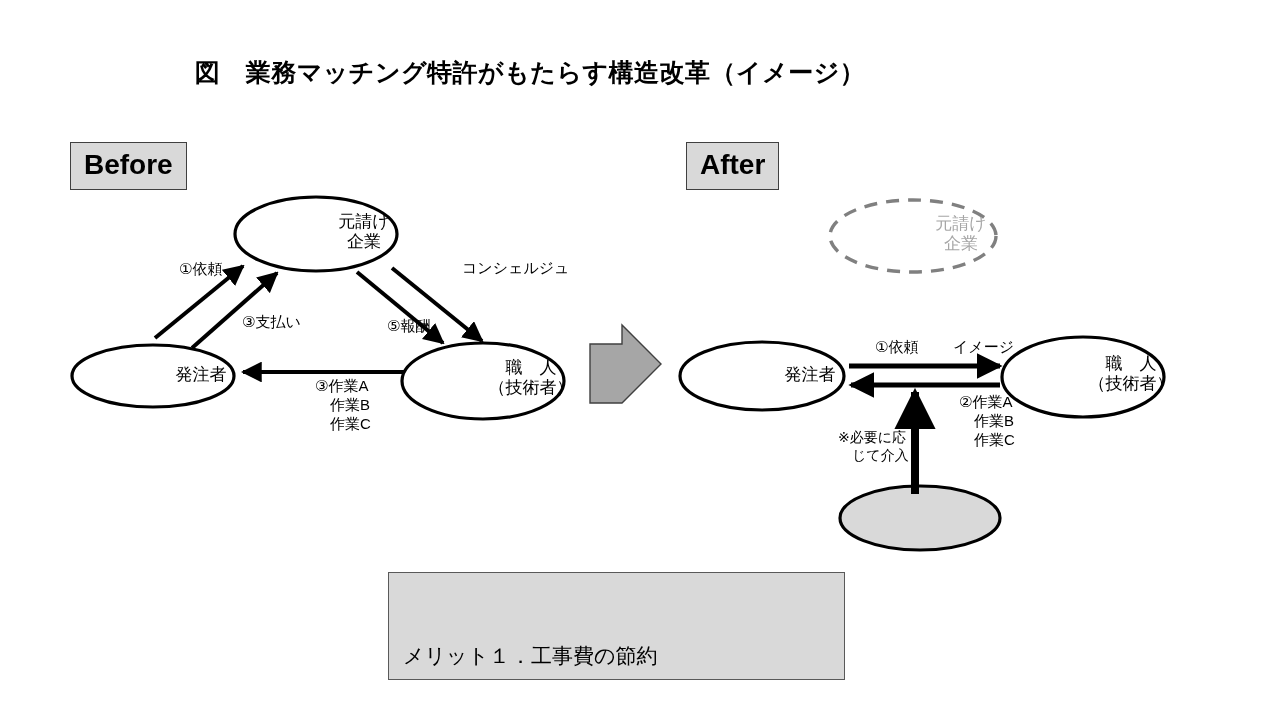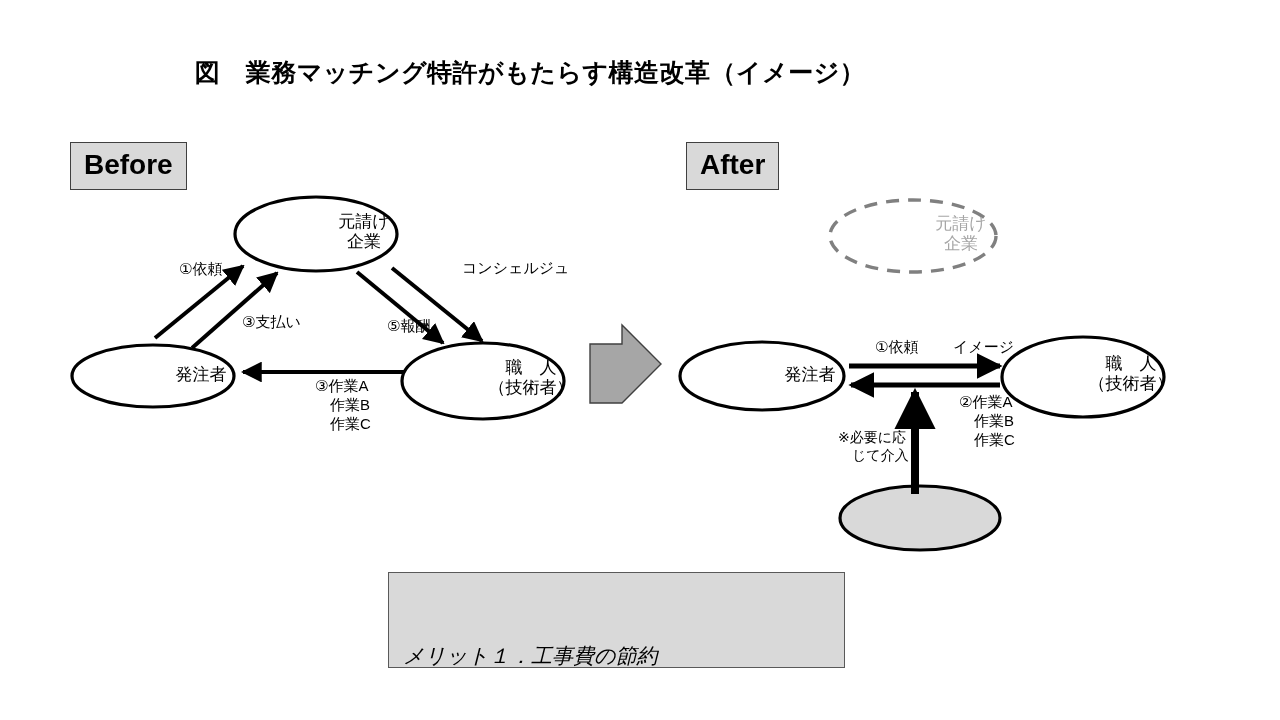--- a/index.html
+++ b/index.html
@@ -68,29 +68,28 @@
     white-space: pre;
     margin-left: 32px;
   }
   .edge-label.small { font-size: 14px; }
 
   .merit-box {
     position: absolute;
     left: 388px;
     top: 572px;
     width: 457px;
-    height: 96px;
+    height: 108px;
     background: #d9d9d9;
     border: 1px solid #595959;
     box-sizing: border-box;
     padding: 8px 0 0 14px;
     font-size: 21px;
     line-height: 1.42;
     white-space: pre;
-    font-style: italic;
   }
 </style>
 </head>
 <body>
 
 <div id="diagram-root">
 
   <div class="title">図　業務マッチング特許がもたらす構造改革（イメージ）</div>
 
   <svg class="layer" viewBox="0 0 1280 720">

